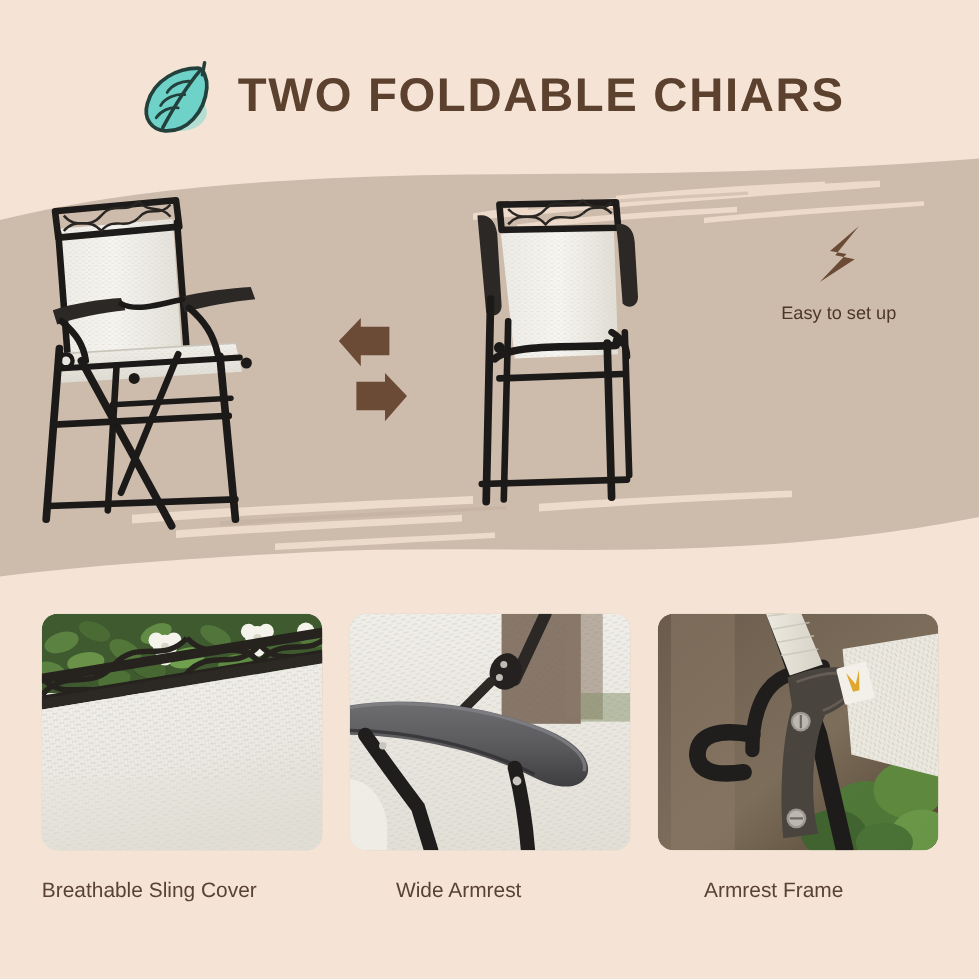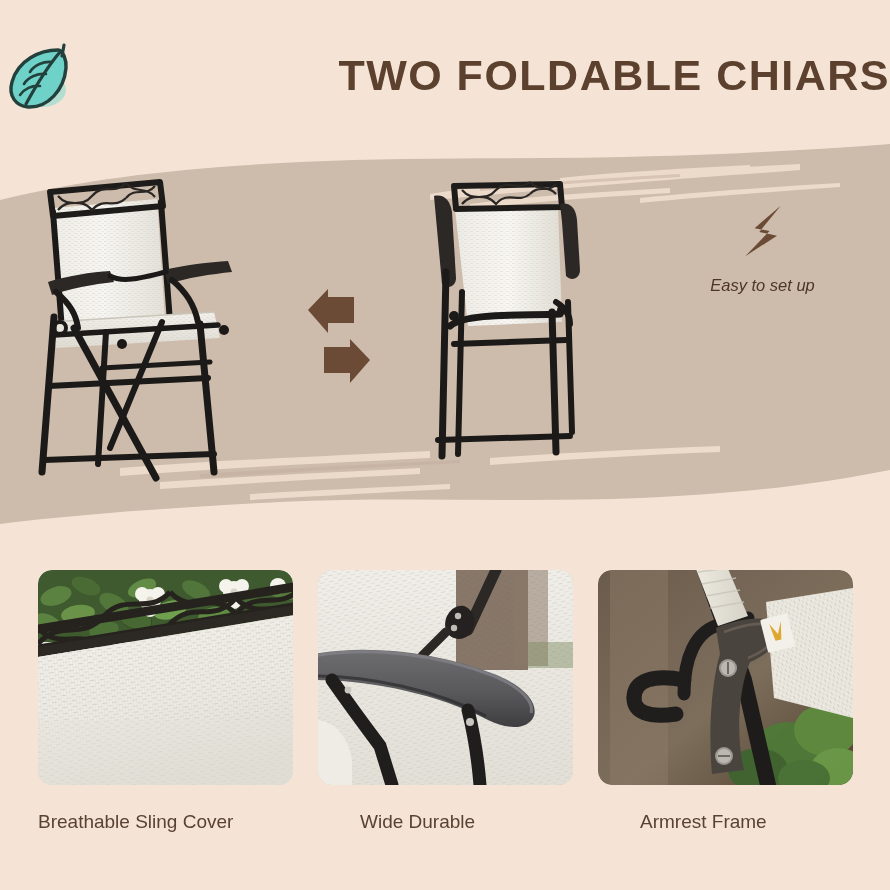--- a/index.html
+++ b/index.html
@@ -7,22 +7,22 @@
     width:890px;height:890px;
     background:#F5E4D5;
     font-family:"Liberation Sans",sans-serif;
     overflow:hidden;
     position:relative;
   }
   .stage{position:absolute;inset:0;}
 
   
   .header{
-    position:absolute;left:0;top:20px;width:890px;height:110px;
-    display:flex;align-items:center;justify-content:space-between;gap:18px;
+    position:absolute;left:0;top:32px;width:890px;height:110px;
+    display:flex;align-items:center;justify-content:center;gap:18px;
   }
   .leaf-logo{width:76px;height:78px;position:relative;flex:0 0 auto;margin-top:4px;}
   .title{
     font-size:43px;font-weight:bold;color:#5C412F;
     letter-spacing:1.5px;line-height:1;white-space:nowrap;
     font-family:"Liberation Sans",sans-serif;
   }
 
   
   .band-wrap{position:absolute;left:0;top:138px;width:890px;height:390px;}
@@ -30,32 +30,32 @@
 
   
   .scene{position:absolute;left:0;top:138px;width:890px;height:390px;}
 
   .chair-open{position:absolute;left:14px;top:34px;width:252px;height:318px;}
   .chair-folded{position:absolute;left:410px;top:36px;width:215px;height:312px;}
 
   .arrows{position:absolute;left:300px;top:145px;width:80px;height:100px;}
 
   .features{position:absolute;left:645px;top:50px;width:235px;height:300px;}
-  .feature{position:absolute;left:0;width:235px;text-align:center;font-style:italic;}
+  .feature{position:absolute;left:0;width:235px;text-align:center;}
   .feature.f1{top:12px;}
   .feature.f2{top:142px;}
   .feature-icon{height:62px;display:flex;align-items:center;justify-content:center;}
   .feature-label{
     margin-top:14px;font-size:16.5px;color:#4E3626;
     font-family:"Liberation Sans",sans-serif;white-space:nowrap;
   }
 
   
   .panels{position:absolute;left:0;top:558px;width:890px;height:300px;}
-  .panel-col{position:absolute;top:12px;width:235px;}
+  .panel-col{position:absolute;top:0;width:235px;}
   .panel-col.c1{left:38px;}
   .panel-col.c2{left:318px;}
   .panel-col.c3{left:598px;}
   .photo{
     width:255px;height:215px;border-radius:14px;overflow:hidden;position:relative;
     background:#d8d4ca;
   }
   .caption{
     margin-top:26px;font-size:19px;color:#5A4233;
     font-family:"Liberation Sans",sans-serif;text-align:left;white-space:nowrap;
@@ -361,21 +361,21 @@
 
             <path d="M14,110 C28,130 44,152 62,176 L74,215" stroke="#201E1D" stroke-width="13" fill="none" stroke-linecap="round"></path>
             <path d="M150,140 C156,164 160,190 162,215" stroke="#201E1D" stroke-width="13" fill="none" stroke-linecap="round"></path>
             <circle cx="30" cy="120" r="3.4" fill="#C9C6C0"></circle>
             <circle cx="152" cy="152" r="4" fill="#C9C6C0"></circle>
 
             <path d="M-4,150 C16,150 30,166 34,190 L34,215 L-4,215 Z" fill="#EFEDE7" opacity="0.9"></path>
           </g>
         </svg>
       </div>
-      <div class="caption c2t">Wide Durable</div>
+      <div class="caption c2t">Wide Armrest</div>
     </div>
 
     <div class="panel-col c3">
       <div class="photo">
         <svg viewBox="0 0 255 215" width="255" height="215" preserveAspectRatio="none">
           <defs>
             <linearGradient id="bg3" x1="0" y1="0" x2="1" y2="1">
               <stop offset="0%" stop-color="#6B5B4C"></stop>
               <stop offset="55%" stop-color="#7D6E5C"></stop>
               <stop offset="100%" stop-color="#51422F"></stop>

